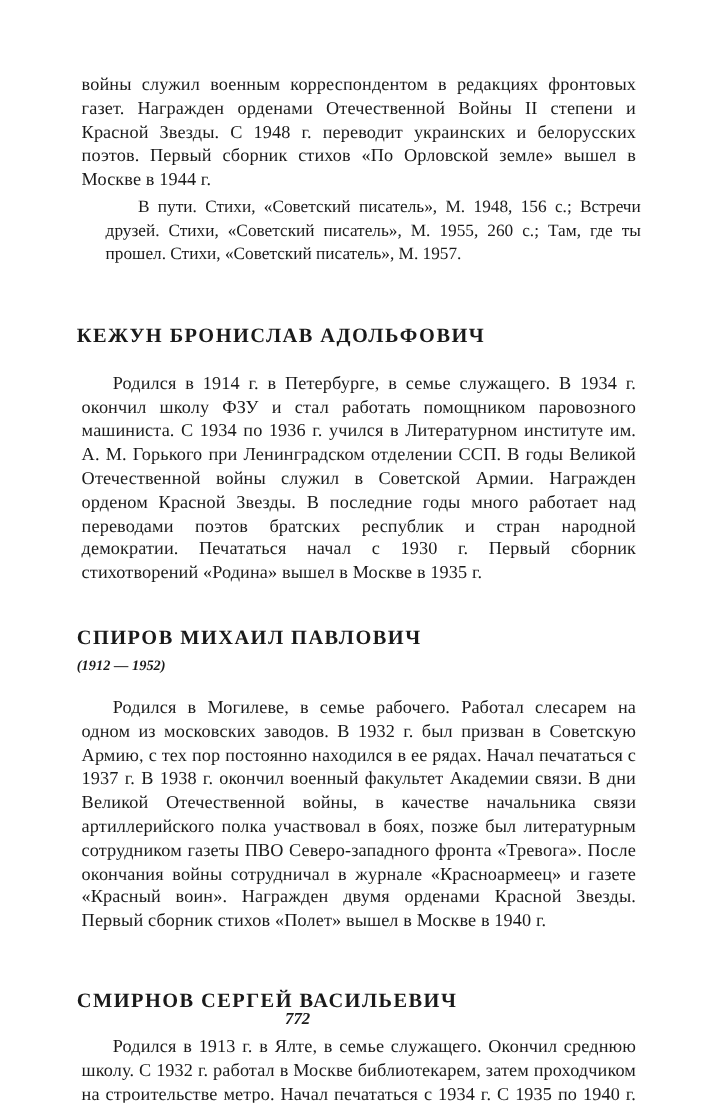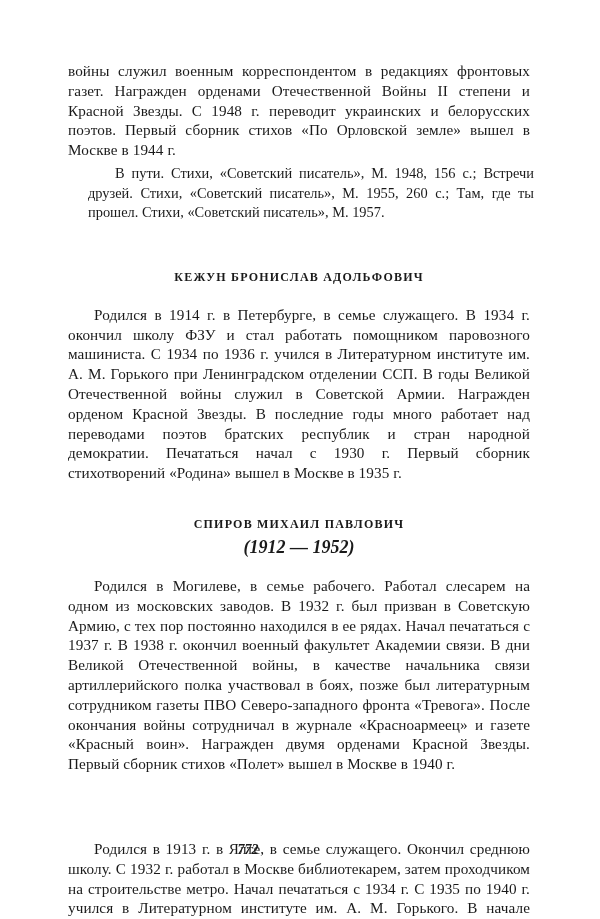--- a/index.html
+++ b/index.html
@@ -4,23 +4,23 @@
 <style>
   html, body { margin: 0; padding: 0; background: #ffffff; }
   body { width: 600px; height: 919px; position: relative; overflow: hidden;
          font-family: "Liberation Serif", "DejaVu Serif", serif; color: #1a1a1a; }
   .page { position: absolute; left: 64px; top: 57px; width: 470px; }
   .para { font-size: 15.2px; line-height: 19.8px; text-align: justify; margin: 4px;
           text-indent: 26px; letter-spacing: 0.1px; }
   .para.noindent { text-indent: 0; }
   .biblio { font-size: 14.4px; line-height: 19.6px; text-align: justify; margin: 0 0 0 24px;
             text-indent: 27px; }
-  .heading { font-size: 12px; font-weight: bold; text-align: center; letter-spacing: 1.2px;
+  .heading { font-size: 17px; font-weight: bold; letter-spacing: 1.2px;
              margin: 0; }
-  .dates { font-size: 18px; font-style: italic; font-weight: bold; text-align: center; margin: 0; }
+  .dates { font-size: 12px; font-style: italic; font-weight: bold; text-align: left; margin: 0; }
   .page-number { position: absolute; left: 0; width: 496px; top: 842px; text-align: center;
                  font-size: 14px; font-style: italic; font-weight: bold; }
 </style>
 </head>
 <body>
 
 <div class="page">
   <p class="para noindent">войны служил военным корреспондентом в редакциях фронтовых газет. Награжден орденами Отечественной Войны II степени и Красной Звезды. С 1948 г. переводит украинских и белорусских поэтов. Первый сборник стихов «По Орловской земле» вышел в Москве в 1944 г.</p>
   <p class="biblio">В пути. Стихи, «Советский писатель», М. 1948, 156 с.; Встречи друзей. Стихи, «Советский писатель», М. 1955, 260 с.; Там, где ты прошел. Стихи, «Советский писатель», М. 1957.</p>
 
@@ -30,17 +30,18 @@
   <p class="para">Родился в 1914 г. в Петербурге, в семье служащего. В 1934 г. окончил школу ФЗУ и стал работать помощником паровозного машиниста. С 1934 по 1936 г. учился в Литературном институте им. А. М. Горького при Ленинградском отделении ССП. В годы Великой Отечественной войны служил в Советской Армии. Награжден орденом Красной Звезды. В последние годы много работает над переводами поэтов братских республик и стран народной демократии. Печататься начал с 1930 г. Первый сборник стихотворений «Родина» вышел в Москве в 1935 г.</p>
 
   <div style="height:30px"></div>
   <p class="heading">СПИРОВ МИХАИЛ ПАВЛОВИЧ</p>
   <div style="height:5px"></div>
   <p class="dates">(1912 — 1952)</p>
   <div style="height:14px"></div>
   <p class="para">Родился в Могилеве, в семье рабочего. Работал слесарем на одном из московских заводов. В 1932 г. был призван в Советскую Армию, с тех пор постоянно находился в ее рядах. Начал печататься с 1937 г. В 1938 г. окончил военный факультет Академии связи. В дни Великой Отечественной войны, в качестве начальника связи артиллерийского полка участвовал в боях, позже был литературным сотрудником газеты ПВО Северо-западного фронта «Тревога». После окончания войны сотрудничал в журнале «Красноармеец» и газете «Красный воин». Награжден двумя орденами Красной Звезды. Первый сборник стихов «Полет» вышел в Москве в 1940 г.</p>
 
   <div style="height:42px"></div>
+  <p class="heading">СМИРНОВ СЕРГЕЙ ВАСИЛЬЕВИЧ</p>
   <div style="height:15px"></div>
   <p class="para">Родился в 1913 г. в Ялте, в семье служащего. Окончил среднюю школу. С 1932 г. работал в Москве библиотекарем, затем проходчиком на строительстве метро. Начал печататься с 1934 г. С 1935 по 1940 г. учился в Литературном институте им. А. М. Горького. В начале Великой Отечественной войны работал на военном заводе, с 1942 по 1945 г. служил рядовым в гвардейской Панфиловской дивизии. После демобилизации занимается лите-</p>
 </div>
 
 <div class="page-number">772</div>
 
 </body></html>

